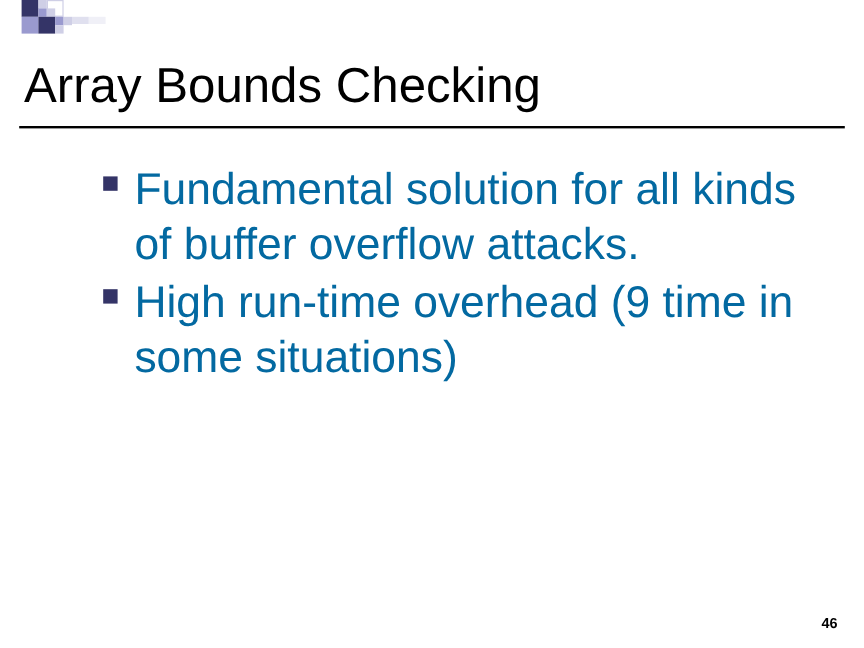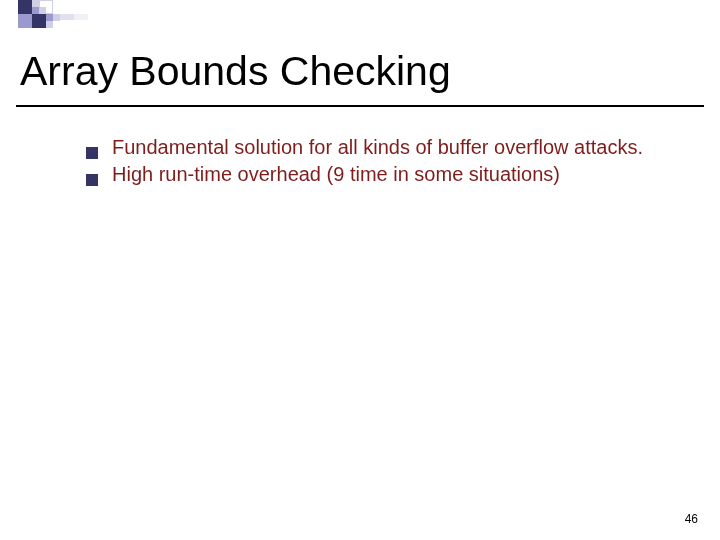--- a/index.html
+++ b/index.html
@@ -53,30 +53,30 @@
   }
   .bullet-marker {
     width: 12px;
     height: 12px;
     background: #343467;
     flex-shrink: 0;
     margin-top: 12px;
     margin-right: 14px;
   }
   .bullet-text {
-    font-size: 20px;
-    color: #7f1d1d;
+    font-size: 37px;
+    color: #0369a1;
     line-height: 1.24;
   }
   .page-num {
     position: absolute;
     bottom: 14px;
     right: 22px;
     font-size: 12px;
-    font-weight: normal;
+    font-weight: bold;
     color: #000;
   }
 </style>
 </head>
 <body>
 
 <div class="deco">
   <div class="sq" style="left:0px; top:0px; width:14px; height:14px; background:#343467;"></div>
   <div class="sq" style="left:14px; top:0px; width:7px; height:7px; background:#cfcfe6;"></div>
   <div class="sq" style="left:14px; top:7px; width:7px; height:7px; background:#9a9acf;"></div>

